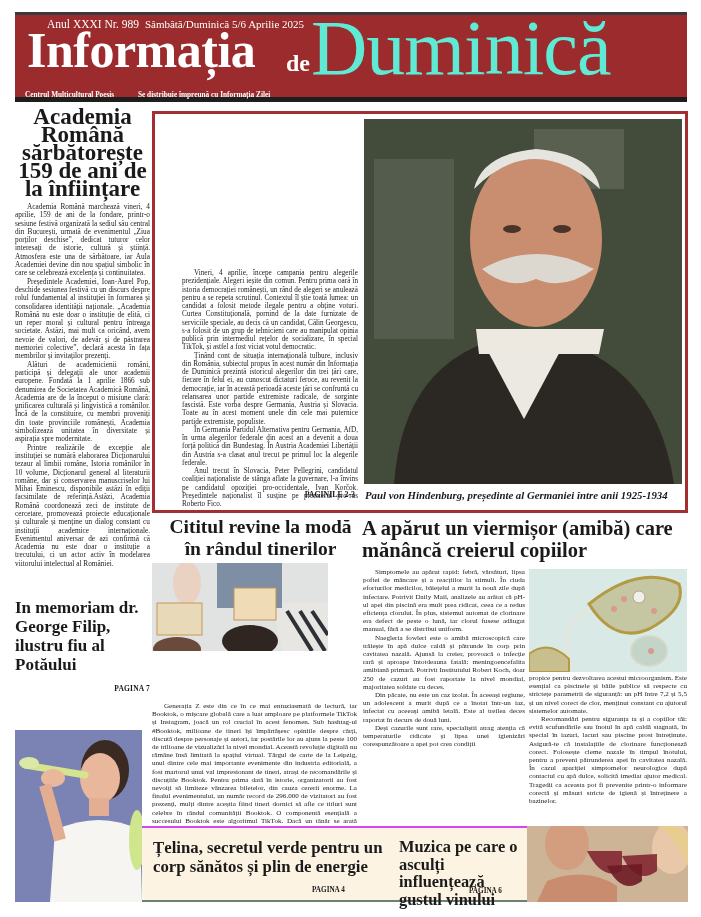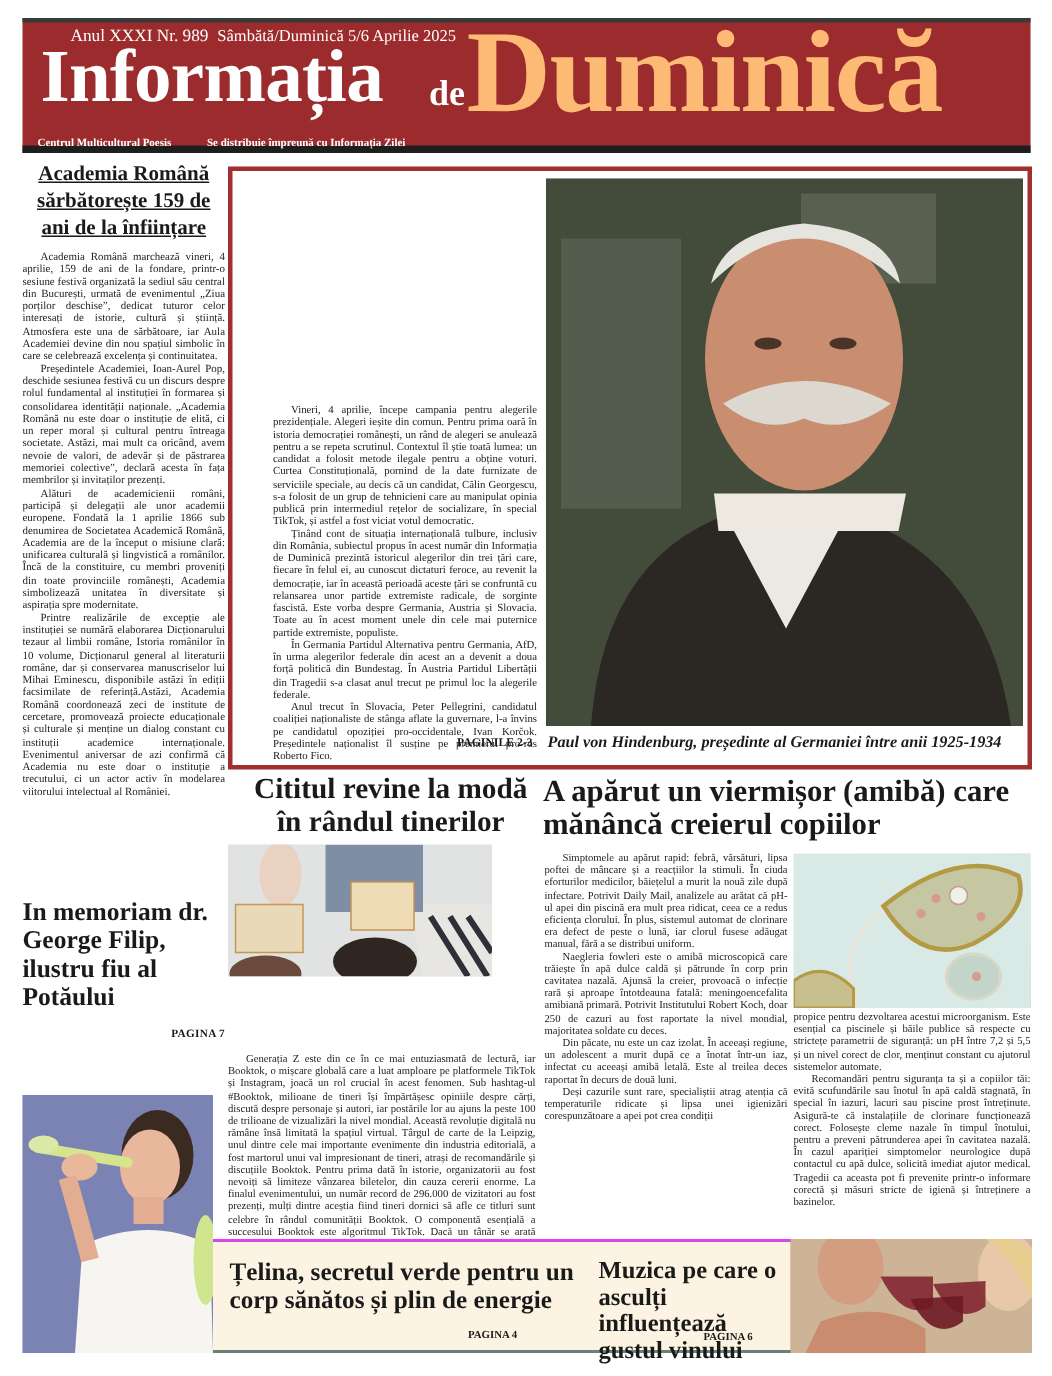--- a/index.html
+++ b/index.html
@@ -9,27 +9,27 @@
   
   .masthead {
     position: absolute; left: 15px; top: 12px; width: 672px; height: 90px;
     background: #9b2b2c;
     border-top: 3px solid #3a3a3a; border-bottom: 5px solid #1e1e1e;
   }
   .mh-issue { position: absolute; left: 32px; top: 3px; font-size: 11.5px; color: #fff; white-space: nowrap; }
   .mh-issue .date { font-size: 11px; margin-left: 3px; }
   .mh-title-left { position: absolute; left: 12px; top: 10px; font-size: 50px; font-weight: bold; color: #fff; letter-spacing: -0.5px; white-space: nowrap; line-height: 1; }
   .mh-de { position: absolute; left: 271px; top: 36px; font-size: 24px; font-weight: bold; color: #fff; line-height: 1; }
-  .mh-title-right { position: absolute; left: 296px; top: -6px; font-size: 78px; font-weight: bold; color: #fdba74; letter-spacing: -1px; white-space: nowrap; line-height: 1; }
+  .mh-title-right { position: absolute; left: 296px; top: -6px; font-size: 78px; font-weight: normal; color: #5eead4; letter-spacing: -1px; white-space: nowrap; line-height: 1; }
   .mh-sub1 { position: absolute; left: 10px; top: 75px; font-size: 7.3px; font-weight: bold; color: #fff; white-space: nowrap; }
   .mh-sub2 { position: absolute; left: 123px; top: 75px; font-size: 7.3px; font-weight: bold; color: #fff; white-space: nowrap; }
 
   
   .left-col { position: absolute; left: 15px; top: 108px; width: 135px; }
-  .left-head { text-align: center; font-size: 14px; font-weight: bold; line-height: 18px; color: #1a1a1a; text-decoration: underline; }
+  .left-head { text-align: center; font-size: 23px; font-weight: bold; line-height: 18px; color: #1a1a1a; }
   .body-text { font-size: 7.3px; line-height: 8.3px; text-align: justify; color: #222; }
   .body-text p { text-indent: 12px; }
   .left-body { margin-top: 5px; }
 
   .memoriam { position: absolute; left: 15px; top: 598px; width: 135px; }
   .memoriam-head { font-size: 17px; font-weight: bold; line-height: 19px; }
   .page-ref { font-size: 7.5px; font-weight: bold; text-align: right; margin-top: 10px; letter-spacing: 0.2px; }
 
   .celery-photo { position: absolute; left: 15px; top: 730px; width: 127px; height: 172px; overflow: hidden;
     background: linear-gradient(180deg, #7e86b8 0%, #7a82b2 100%); }
@@ -109,21 +109,21 @@
     <path d="M30 55 Q40 90 45 110" stroke="#e2ad90" stroke-width="12" fill="none"></path>
     <ellipse cx="122" cy="110" rx="8" ry="30" fill="#cfe58e"></ellipse>
   </svg>
 </div>
 
 <section class="feature-box">
   <div class="feature-body">
     <div class="body-text">
       <p>Vineri, 4 aprilie, începe campania pentru alegerile prezidențiale. Alegeri ieșite din comun. Pentru prima oară în istoria democrației românești, un rând de alegeri se anulează pentru a se repeta scrutinul. Contextul îl știe toată lumea: un candidat a folosit metode ilegale pentru a obține voturi. Curtea Constituțională, pornind de la date furnizate de serviciile speciale, au decis că un candidat, Călin Georgescu, s-a folosit de un grup de tehnicieni care au manipulat opinia publică prin intermediul rețelor de socializare, în special TikTok, și astfel a fost viciat votul democratic.</p>
       <p>Ținând cont de situația internațională tulbure, inclusiv din România, subiectul propus în acest număr din Informația de Duminică prezintă istoricul alegerilor din trei țări care, fiecare în felul ei, au cunoscut dictaturi feroce, au revenit la democrație, iar în această perioadă aceste țări se confruntă cu relansarea unor partide extremiste radicale, de sorginte fascistă. Este vorba despre Germania, Austria și Slovacia. Toate au în acest moment unele din cele mai puternice partide extremiste, populiste.</p>
-      <p>În Germania Partidul Alternativa pentru Germania, AfD, în urma alegerilor federale din acest an a devenit a doua forță politică din Bundestag. În Austria Partidul Libertății din Tragedii s-a clasat anul trecut pe primul loc la alegerile federale.</p>
+      <p>În Germania Partidul Alternativa pentru Germania, AfD, în urma alegerilor federale din acest an a devenit a doua forță politică din Bundestag. În Austria Academiei Libertății din Austria s-a clasat anul trecut pe primul loc la alegerile federale.</p>
       <p>Anul trecut în Slovacia, Peter Pellegrini, candidatul coaliției naționaliste de stânga aflate la guvernare, l-a învins pe candidatul opoziției pro-occidentale, Ivan Korčok. Președintele naționalist îl susține pe premierul pro-rus Roberto Fico.</p>
     </div>
   </div>
   <div class="feature-pages">PAGINILE 2-3</div>
   <div class="hind-photo">
     <svg width="318" height="365" viewBox="0 0 318 365">
       <rect width="318" height="365" fill="#434b3a"></rect>
       <rect x="10" y="40" width="80" height="180" fill="#5b6456" opacity="0.7"></rect>
       <rect x="170" y="10" width="90" height="60" fill="#6b6e5e" opacity="0.6"></rect>
       <path d="M30 365 Q40 230 160 215 Q290 230 310 365 Z" fill="#2b2824"></path>

